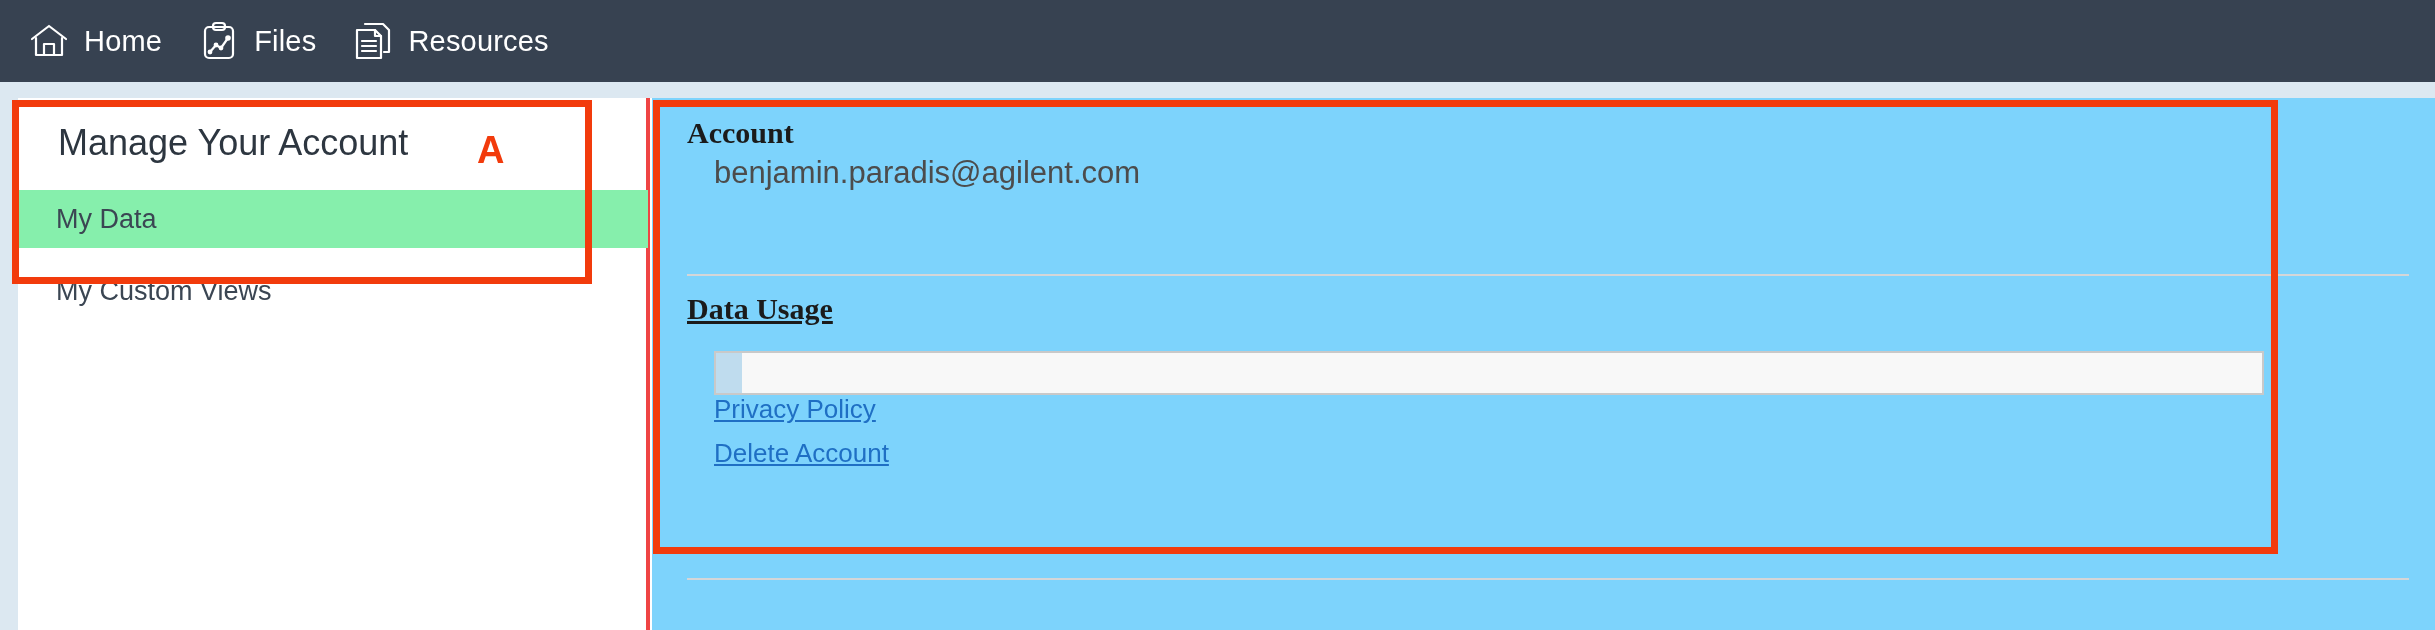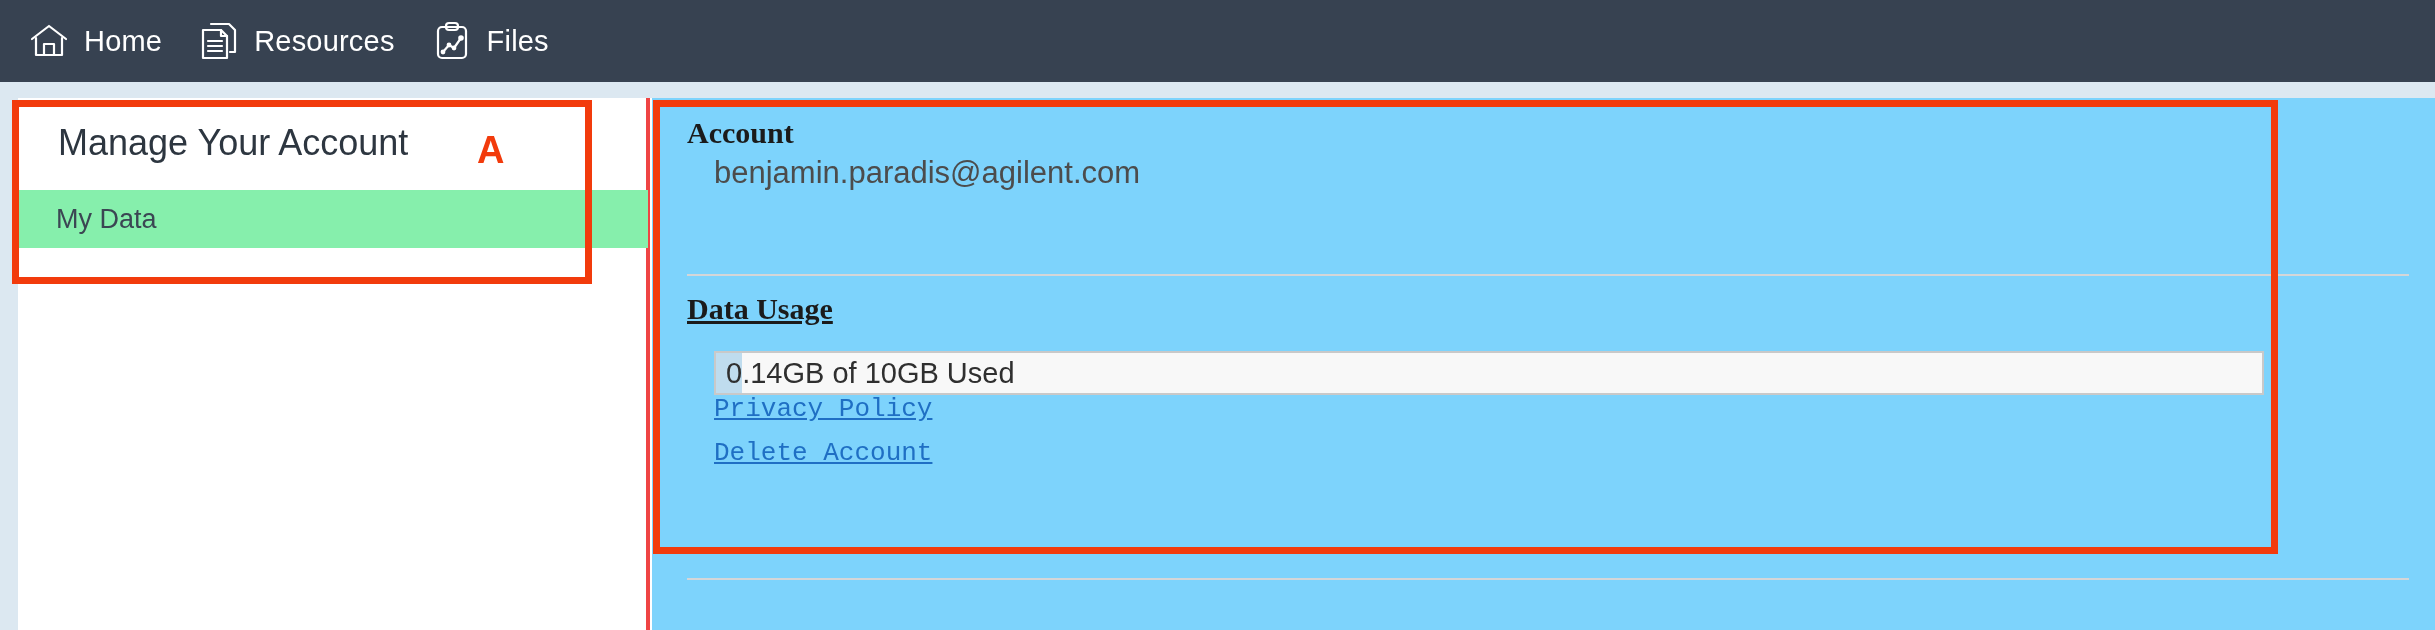--- a/index.html
+++ b/index.html
@@ -174,21 +174,21 @@
     display: flex;
     align-items: center;
     font-size: 29px;
     color: #2f2f2f;
     white-space: nowrap;
   }
 
   .doc-link {
     position: absolute;
     left: 62px;
-    font-family: Liberation Mono, monospace;
+    font-family: Liberation Sans, sans-serif;
     font-size: 26px;
     color: #1f6fc4;
     text-decoration: underline;
     cursor: pointer;
     white-space: nowrap;
   }
   #link-privacy { top: 296px; }
   #link-delete  { top: 340px; }
 
   
@@ -224,79 +224,81 @@
 
   <div class="nav-item">
     <span class="nav-icon">
       <svg width="40" height="40" viewBox="0 0 40 40" fill="none" stroke="#ffffff" stroke-width="2.2" stroke-linejoin="round" stroke-linecap="round">
         <path d="M3 18 L20 5 L37 18"></path>
         <path d="M7 17 L7 34 L33 34 L33 17"></path>
         <path d="M15 34 L15 23 L25 23 L25 34"></path>
       </svg>
     </span>
     <span class="nav-label">Home</span>
-  </div>
-
-  <div class="nav-item">
-    <span class="nav-icon">
-      <svg width="40" height="40" viewBox="0 0 40 40" fill="none" stroke="#ffffff" stroke-width="2.2" stroke-linejoin="round" stroke-linecap="round">
-        <path d="M12 3 L30 3 L36 9 L36 31 L31 31"></path>
-        <path d="M4 9 L22 9 L28 15 L28 37 L4 37 Z"></path>
-        <path d="M22 9 L22 15 L28 15"></path>
-        <path d="M9 20 L23 20 M9 25 L23 25 M9 30 L23 30"></path>
-      </svg>
-    </span>
-    <span class="nav-label">Resources</span>
   </div>
 
   <div class="nav-item">
     <span class="nav-icon">
       <svg width="40" height="40" viewBox="0 0 40 40" fill="none" stroke="#ffffff" stroke-width="2.2" stroke-linejoin="round" stroke-linecap="round">
         <rect x="6" y="6" width="28" height="31" rx="4"></rect>
         <rect x="14" y="2" width="12" height="7" rx="3"></rect>
         <path d="M11 31 L17 24 L22 27 L29 17"></path>
         <circle cx="11" cy="31" r="2.4" fill="#ffffff" stroke="none"></circle>
         <circle cx="17" cy="24" r="2.4" fill="#ffffff" stroke="none"></circle>
         <circle cx="22" cy="27" r="2.4" fill="#ffffff" stroke="none"></circle>
         <circle cx="29" cy="17" r="2.8" fill="#ffffff" stroke="none"></circle>
       </svg>
     </span>
     <span class="nav-label">Files</span>
   </div>
 
+  <div class="nav-item">
+    <span class="nav-icon">
+      <svg width="40" height="40" viewBox="0 0 40 40" fill="none" stroke="#ffffff" stroke-width="2.2" stroke-linejoin="round" stroke-linecap="round">
+        <path d="M12 3 L30 3 L36 9 L36 31 L31 31"></path>
+        <path d="M4 9 L22 9 L28 15 L28 37 L4 37 Z"></path>
+        <path d="M22 9 L22 15 L28 15"></path>
+        <path d="M9 20 L23 20 M9 25 L23 25 M9 30 L23 30"></path>
+      </svg>
+    </span>
+    <span class="nav-label">Resources</span>
+  </div>
+
 </div>
 
 <div class="band"></div>
 
 <div class="body-area">
 
   <div class="left-rail"></div>
 
   <div class="sidebar">
     <div class="sidebar-title">Manage Your Account</div>
     <div class="sidebar-list">
       <div class="sidebar-item selected">
         <span>My Data</span>
       </div>
+      <div class="sidebar-item gap">
+        <span>My Custom Views</span>
+      </div>
     </div>
   </div>
 
   <div class="content">
 
     <div class="section-heading" id="heading-account">Account</div>
 
     <div class="account-email">benjamin.paradis@agilent.com</div>
 
     <div class="divider" id="divider-1"></div>
 
     <div class="section-heading" id="heading-data-usage">Data Usage</div>
 
     <div class="usage-meter">
       <div class="usage-fill"></div>
-      <div class="usage-text">0.14GB of 10GB Used</div>
     </div>
 
     <a class="doc-link" id="link-privacy" href="#">Privacy Policy</a>
     <a class="doc-link" id="link-delete" href="#">Delete Account</a>
 
     <div class="divider" id="divider-2"></div>
 
   </div>
 </div>
 

